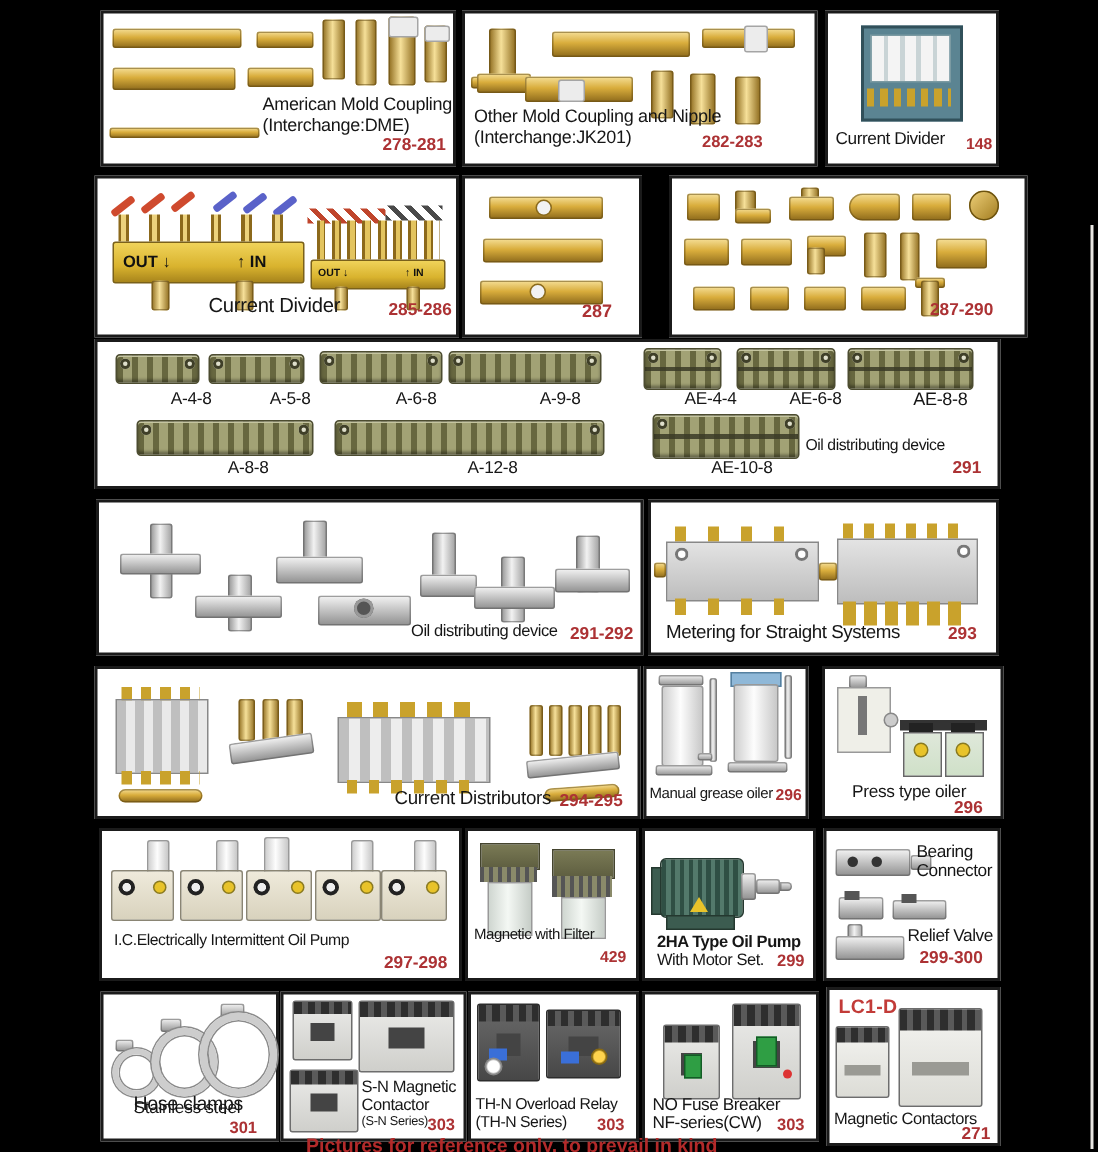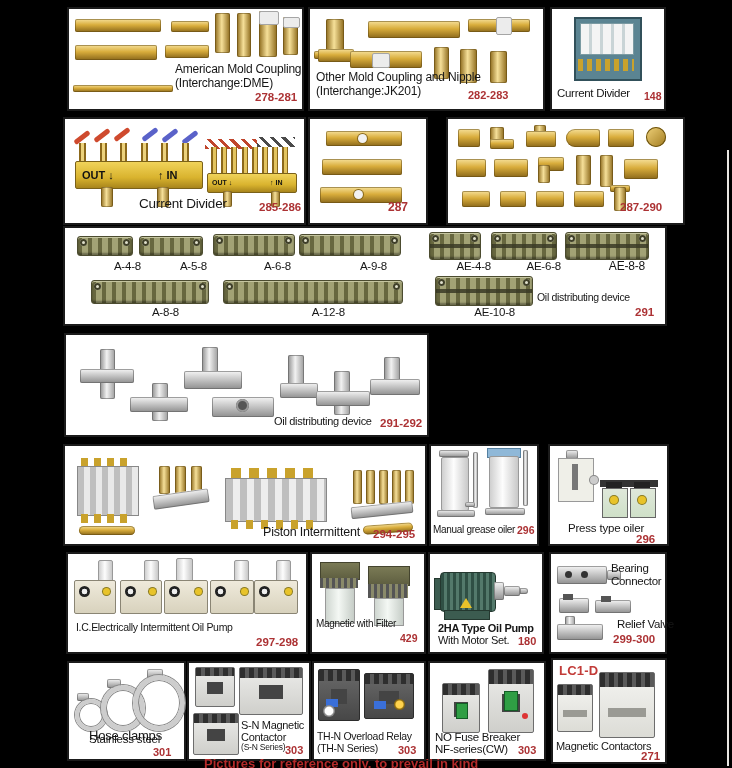--- a/index.html
+++ b/index.html
@@ -166,21 +166,21 @@
     <div class="ob" style="left:74px;top:8px;width:62px;height:18px"></div>
     <div class="ob" style="left:148px;top:6px;width:80px;height:20px"></div>
     <div class="ob" style="left:234px;top:6px;width:100px;height:20px"></div>
     <div class="ob dbl" style="left:364px;top:4px;width:50px;height:26px"></div>
     <div class="ob dbl" style="left:426px;top:4px;width:64px;height:26px"></div>
     <div class="ob dbl" style="left:500px;top:4px;width:82px;height:26px"></div>
     <div class="t ctr" style="left:2px;top:32px;width:74px;font-size:11.5px">A-4-8</div>
     <div class="t ctr" style="left:68px;top:32px;width:74px;font-size:11.5px">A-5-8</div>
     <div class="t ctr" style="left:150px;top:32px;width:76px;font-size:11.5px">A-6-8</div>
     <div class="t ctr" style="left:246px;top:32px;width:76px;font-size:11.5px">A-9-8</div>
-    <div class="t ctr" style="left:352px;top:32px;width:74px;font-size:11.5px">AE-4-8</div>
+    <div class="t ctr" style="left:352px;top:32px;width:74px;font-size:11.5px">AE-4-4</div>
     <div class="t ctr" style="left:420px;top:32px;width:76px;font-size:11.5px">AE-6-8</div>
     <div class="t ctr" style="left:502px;top:32px;width:78px;font-size:12px">AE-8-8</div>
     <div class="ob" style="left:26px;top:52px;width:116px;height:22px"></div>
     <div class="ob" style="left:158px;top:52px;width:178px;height:22px"></div>
     <div class="ob dbl" style="left:370px;top:48px;width:96px;height:28px"></div>
     <div class="t ctr" style="left:54px;top:78px;width:60px;font-size:11.5px">A-8-8</div>
     <div class="t ctr" style="left:214px;top:78px;width:66px;font-size:11.5px">A-12-8</div>
     <div class="t ctr" style="left:386px;top:78px;width:64px;font-size:11.5px">AE-10-8</div>
     <div class="t" style="left:472px;top:64px;font-size:10.5px;letter-spacing:-0.3px">Oil distributing device</div>
     <div class="pg" style="left:570px;top:78px;font-size:11.5px">291</div>
@@ -198,41 +198,56 @@
     <div class="sv" style="left:222px;top:20px;width:16px;height:32px"></div>
     <div class="sh" style="left:214px;top:48px;width:38px;height:15px"></div>
     <div class="sv" style="left:268px;top:36px;width:16px;height:44px"></div>
     <div class="sh" style="left:250px;top:56px;width:54px;height:15px"></div>
     <div class="sv" style="left:318px;top:22px;width:16px;height:38px"></div>
     <div class="sh" style="left:304px;top:44px;width:50px;height:16px"></div>
     <div class="t" style="left:208px;top:80px;font-size:11px;letter-spacing:-0.3px">Oil distributing device</div>
     <div class="pg" style="left:314px;top:82px;font-size:11.5px">291-292</div>
   </div>
 
+  <div class="box" style="left:432px;top:333px;width:230px;height:100px">
+    <div class="s" style="left:16px;top:16px;width:88px;height:10px;background:repeating-linear-gradient(90deg,#c9a22c 0 7px,transparent 7px 22px)"></div>
+    <div class="mblk" style="left:10px;top:26px;width:100px;height:38px"></div>
+    <div class="dot" style="left:16px;top:30px;width:9px;height:9px;background:#fff;box-shadow:inset 0 0 0 2px #777"></div>
+    <div class="dot" style="left:96px;top:30px;width:9px;height:9px;background:#fff;box-shadow:inset 0 0 0 2px #777"></div>
+    <div class="s" style="left:16px;top:64px;width:88px;height:11px;background:repeating-linear-gradient(90deg,#c9a22c 0 7px,transparent 7px 22px)"></div>
+    <div class="bh s" style="left:2px;top:40px;width:8px;height:10px"></div>
+    <div class="bh s" style="left:112px;top:40px;width:12px;height:12px"></div>
+    <div class="s" style="left:128px;top:14px;width:84px;height:10px;background:repeating-linear-gradient(90deg,#c9a22c 0 7px,transparent 7px 14px)"></div>
+    <div class="mblk" style="left:124px;top:24px;width:92px;height:42px"></div>
+    <div class="dot" style="left:204px;top:28px;width:9px;height:9px;background:#fff;box-shadow:inset 0 0 0 2px #777"></div>
+    <div class="s" style="left:128px;top:66px;width:84px;height:16px;background:repeating-linear-gradient(90deg,#c9a22c 0 9px,transparent 9px 14px)"></div>
+    <div class="t" style="left:10px;top:80px;font-size:12.5px;letter-spacing:-0.3px">Metering for Straight Systems</div>
+    <div class="pg" style="left:198px;top:82px;font-size:11.5px">293</div>
+  </div>
 
   <div class="box" style="left:63px;top:444px;width:360px;height:98px">
     <div class="s" style="left:16px;top:12px;width:52px;height:9px;background:repeating-linear-gradient(90deg,#c9a22c 0 7px,transparent 7px 13px)"></div>
     <div class="mblk" style="left:12px;top:20px;width:60px;height:48px;background:repeating-linear-gradient(90deg,#bfbfbf 0 6px,#e9e9e9 6px 12px)"></div>
     <div class="s" style="left:16px;top:68px;width:52px;height:9px;background:repeating-linear-gradient(90deg,#c9a22c 0 7px,transparent 7px 13px)"></div>
     <div class="bh s" style="left:14px;top:80px;width:56px;height:9px;border-radius:5px"></div>
     <div class="bv s" style="left:94px;top:20px;width:11px;height:28px"></div>
     <div class="bv s" style="left:110px;top:20px;width:11px;height:28px"></div>
     <div class="bv s" style="left:126px;top:20px;width:11px;height:28px"></div>
     <div class="sh" style="left:88px;top:46px;width:56px;height:14px;transform:rotate(-8deg)"></div>
     <div class="s" style="left:166px;top:22px;width:88px;height:10px;background:repeating-linear-gradient(90deg,#c9a22c 0 10px,transparent 10px 18px)"></div>
     <div class="mblk" style="left:160px;top:32px;width:100px;height:42px;background:repeating-linear-gradient(90deg,#bfbfbf 0 7px,#ededed 7px 14px)"></div>
     <div class="s" style="left:166px;top:74px;width:88px;height:9px;background:repeating-linear-gradient(90deg,#c9a22c 0 7px,transparent 7px 15px)"></div>
     <div class="bv s" style="left:288px;top:24px;width:9px;height:34px"></div>
     <div class="bv s" style="left:301px;top:24px;width:9px;height:34px"></div>
     <div class="bv s" style="left:314px;top:24px;width:9px;height:34px"></div>
     <div class="bv s" style="left:327px;top:24px;width:9px;height:34px"></div>
     <div class="bv s" style="left:340px;top:24px;width:9px;height:34px"></div>
     <div class="sh" style="left:286px;top:58px;width:62px;height:12px;transform:rotate(-6deg)"></div>
     <div class="bh s" style="left:298px;top:78px;width:50px;height:9px;border-radius:5px;transform:rotate(-4deg)"></div>
-    <div class="t" style="left:198px;top:80px;font-size:12.5px">Piston Intermittent</div>
+    <div class="t" style="left:198px;top:80px;font-size:12.5px">Current Distributors</div>
     <div class="pg" style="left:308px;top:82px;font-size:11.5px">294-295</div>
   </div>
 
   <div class="box" style="left:429px;top:444px;width:106px;height:98px">
     <div class="sh" style="left:8px;top:4px;width:30px;height:7px"></div>
     <div class="cylw" style="left:10px;top:11px;width:26px;height:52px"></div>
     <div class="sv" style="left:42px;top:6px;width:5px;height:56px"></div>
     <div class="sh" style="left:34px;top:56px;width:10px;height:5px"></div>
     <div class="sh" style="left:6px;top:64px;width:38px;height:7px"></div>
     <div class="s" style="left:56px;top:2px;width:32px;height:8px;background:#8fb8d8;border:1px solid #5580a0"></div>
@@ -288,37 +303,37 @@
   <div class="box" style="left:428px;top:552px;width:112px;height:98px">
     <div class="s" style="left:4px;top:24px;width:8px;height:30px;background:#3c5c50;border:1px solid #24382f"></div>
     <div class="s" style="left:10px;top:18px;width:54px;height:38px;border-radius:4px;border:1px solid #24382f;background:repeating-linear-gradient(90deg,#2f4f44 0 3px,#53796b 3px 6px)"></div>
     <div class="sh" style="left:64px;top:28px;width:10px;height:18px"></div>
     <div class="sh" style="left:74px;top:32px;width:16px;height:10px"></div>
     <div class="sh" style="left:90px;top:34px;width:8px;height:6px;border-radius:0 3px 3px 0"></div>
     <div class="s" style="left:14px;top:56px;width:44px;height:8px;background:#3c5c50;border:1px solid #24382f"></div>
     <div class="s" style="left:30px;top:44px;width:0;height:0;border-left:6px solid transparent;border-right:6px solid transparent;border-bottom:10px solid #e8c32a"></div>
     <div class="t" style="left:8px;top:68px;font-size:11px;letter-spacing:-0.3px;font-weight:600">2HA Type Oil Pump</div>
     <div class="t" style="left:8px;top:80px;font-size:11px;letter-spacing:-0.3px;font-weight:400">With Motor Set.</div>
-    <div class="pg" style="left:88px;top:81px;font-size:11px">180</div>
+    <div class="pg" style="left:88px;top:81px;font-size:11px">299</div>
   </div>
 
   <div class="box" style="left:549px;top:552px;width:114px;height:98px">
     <div class="sh" style="left:6px;top:12px;width:50px;height:18px"></div>
     <div class="dot" style="left:14px;top:17px;width:7px;height:7px;background:#333"></div>
     <div class="dot" style="left:30px;top:17px;width:7px;height:7px;background:#333"></div>
     <div class="sh" style="left:56px;top:16px;width:14px;height:10px"></div>
     <div class="t" style="left:60px;top:8px;font-size:11.5px;letter-spacing:-0.3px">Bearing</div>
     <div class="t" style="left:60px;top:21px;font-size:11.5px;letter-spacing:-0.3px">Connector</div>
     <div class="sh" style="left:8px;top:44px;width:30px;height:15px"></div>
     <div class="s" style="left:12px;top:40px;width:10px;height:6px;background:#555"></div>
     <div class="sh" style="left:44px;top:46px;width:36px;height:13px"></div>
     <div class="s" style="left:50px;top:42px;width:10px;height:6px;background:#555"></div>
     <div class="sv" style="left:14px;top:62px;width:10px;height:10px"></div>
     <div class="sh" style="left:6px;top:70px;width:46px;height:16px"></div>
-    <div class="t" style="left:66px;top:64px;font-size:11.5px;letter-spacing:-0.3px">Relief Valve</div>
+    <div class="t" style="left:54px;top:64px;font-size:11.5px;letter-spacing:-0.3px">Relief Valve</div>
     <div class="pg" style="left:62px;top:79px;font-size:11.5px">299-300</div>
   </div>
 
   <div class="box" style="left:67px;top:661px;width:115px;height:96px">
     <div class="sh" style="left:8px;top:30px;width:12px;height:8px"></div>
     <div class="ring" style="left:6px;top:36px;width:24px;height:24px;border-width:4px"></div>
     <div class="sh" style="left:38px;top:16px;width:14px;height:9px"></div>
     <div class="ring" style="left:32px;top:22px;width:34px;height:36px"></div>
     <div class="sh" style="left:78px;top:6px;width:16px;height:10px"></div>
     <div class="ring" style="left:64px;top:12px;width:42px;height:46px"></div>

